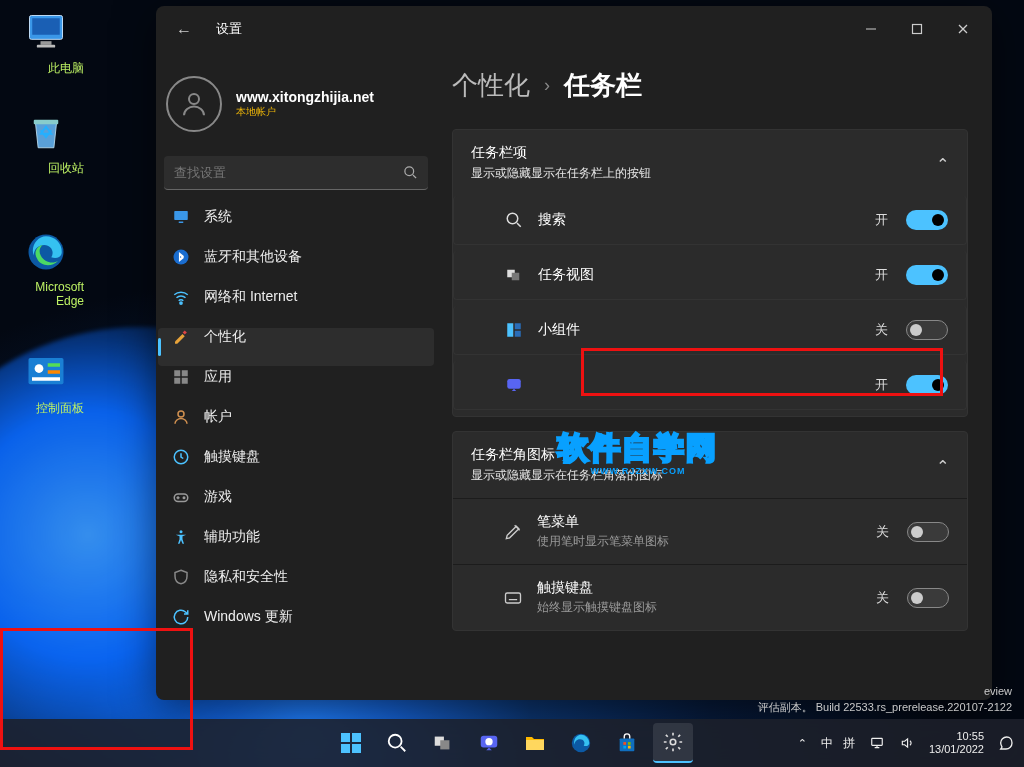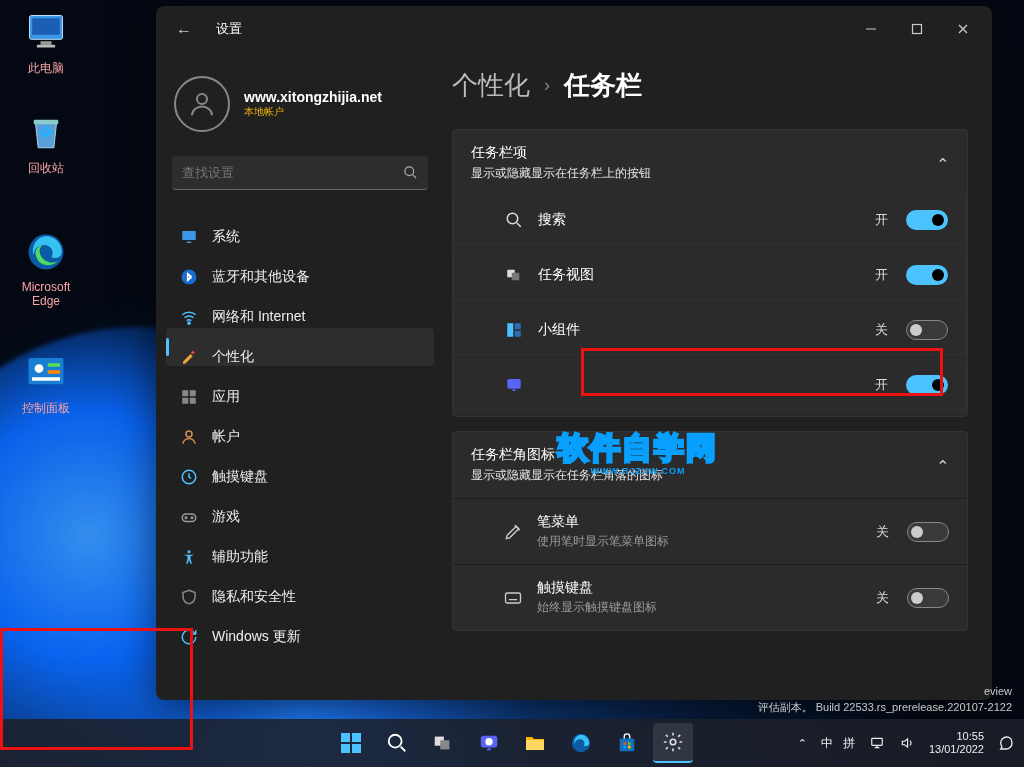--- a/index.html
+++ b/index.html
@@ -1,39 +1,39 @@
 <!DOCTYPE html>
 <html><head>
 <meta charset="utf-8">
 <style>
 *{margin:0;padding:0;box-sizing:border-box;font-family:"Microsoft YaHei","Segoe UI",sans-serif;-webkit-font-smoothing:antialiased}
 body{width:1024px;height:767px;overflow:hidden;background:#1a3a5c;position:relative}
 .wallpaper{position:absolute;inset:0;background:radial-gradient(ellipse 900px 650px at 30% 95%,#2080ff 0%,#1560d0 10%,#0c3570 25%,#071a3a 45%,#030812 70%);}
 .bloom{position:absolute;left:-120px;bottom:-80px;width:520px;height:520px;border-radius:50%;background:radial-gradient(circle at 40% 40%,#3a9aff 0%,#0a6aff 28%,transparent 58%);filter:blur(2px);opacity:.9}
-.desk-icon{position:absolute;width:76px;text-align:center;color:#fca5a5;font-size:12px;cursor:pointer}
+.desk-icon{position:absolute;width:76px;text-align:right;color:#bef264;font-size:12px;cursor:pointer}
 .desk-icon .ic{width:44px;height:44px;margin:0 auto 6px;display:flex;align-items:center;justify-content:center}
 .di1{left:8px;top:10px}.di2{left:8px;top:110px}.di3{left:8px;top:230px}.di4{left:8px;top:350px}
 .win{position:absolute;left:156px;top:6px;width:836px;height:694px;background:#202020;border-radius:8px;box-shadow:0 10px 40px rgba(0,0,0,.5);display:flex;flex-direction:column;color:#fff;overflow:hidden}
 .titlebar{height:46px;display:flex;align-items:center;padding:0 6px 0 14px;gap:18px}
 .back{width:28px;height:28px;display:flex;align-items:center;justify-content:center;border-radius:4px;color:#ccc;font-size:16px}
 .ttl{font-size:13px;color:#fff}
 .wctrls{margin-left:auto;display:flex}
 .wctrl{width:46px;height:40px;display:flex;align-items:center;justify-content:center;color:#ccc}
 .body{flex:1;display:flex;overflow:hidden}
-.side{width:288px;padding:16px 10px 16px 10px;overflow:auto}
+.side{width:288px;padding:16px 10px 16px 2px;overflow:auto}
 .user{display:flex;align-items:center;gap:14px;padding:8px 8px 24px 8px}
 .avatar{width:56px;height:56px;border-radius:50%;border:2px solid #888;display:flex;align-items:center;justify-content:center}
 .avatar svg{width:30px;height:30px;stroke:#888}
 .uname{font-size:14px;font-weight:600}
 .uacc{font-size:10px;color:#eab308;margin-top:0}
 .search{display:flex;align-items:center;background:#2d2d2d;border-radius:4px;border-bottom:1px solid #666;height:34px;padding:0 10px;margin:0 6px 18px}
 .search input{flex:1;background:transparent;border:0;outline:0;color:#fff;font-size:13px}
 .search .sic{color:#aaa}
 .nav{display:flex;flex-direction:column;gap:2px}
-.nav-item{display:flex;align-items:flex-end;gap:14px;height:38px;padding:0 14px;border-radius:4px;font-size:14px;color:#eee;position:relative}
+.nav-item{display:flex;align-items:flex-start;gap:14px;height:38px;padding:0 14px;border-radius:4px;font-size:14px;color:#eee;position:relative}
 .nav-item.active{background:#2d2d2d}
 .nav-item.active::before{content:"";position:absolute;left:0;top:10px;bottom:10px;width:3px;background:#4cc2ff;border-radius:2px}
 .nav-ic{width:18px;height:18px;display:flex;align-items:center;justify-content:center;flex-shrink:0}
 .main{flex:1;padding:12px 24px 16px 8px;overflow:auto}
 .crumb{display:flex;align-items:center;gap:14px;font-size:26px;margin:4px 0 26px 0}
 .crumb a{color:#bbb;text-decoration:none}
 .crumb .sep{color:#888;font-size:18px}
 .panel{background:#2b2b2b;border:1px solid #333;border-radius:4px;margin-bottom:6px}
 .phead{display:flex;align-items:center;padding:14px 18px;gap:14px}
 .ptitle{font-size:14px}

